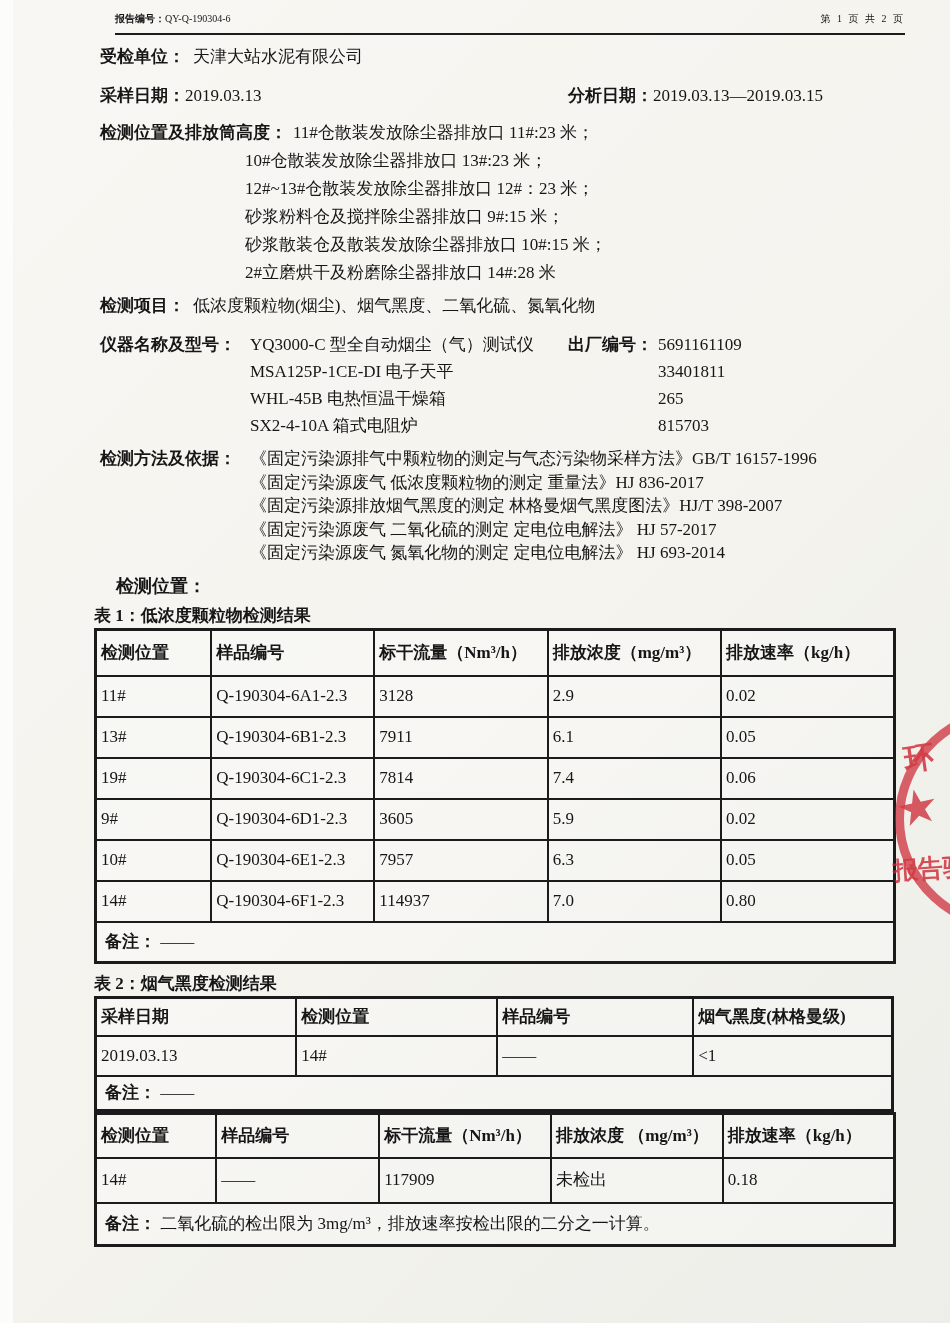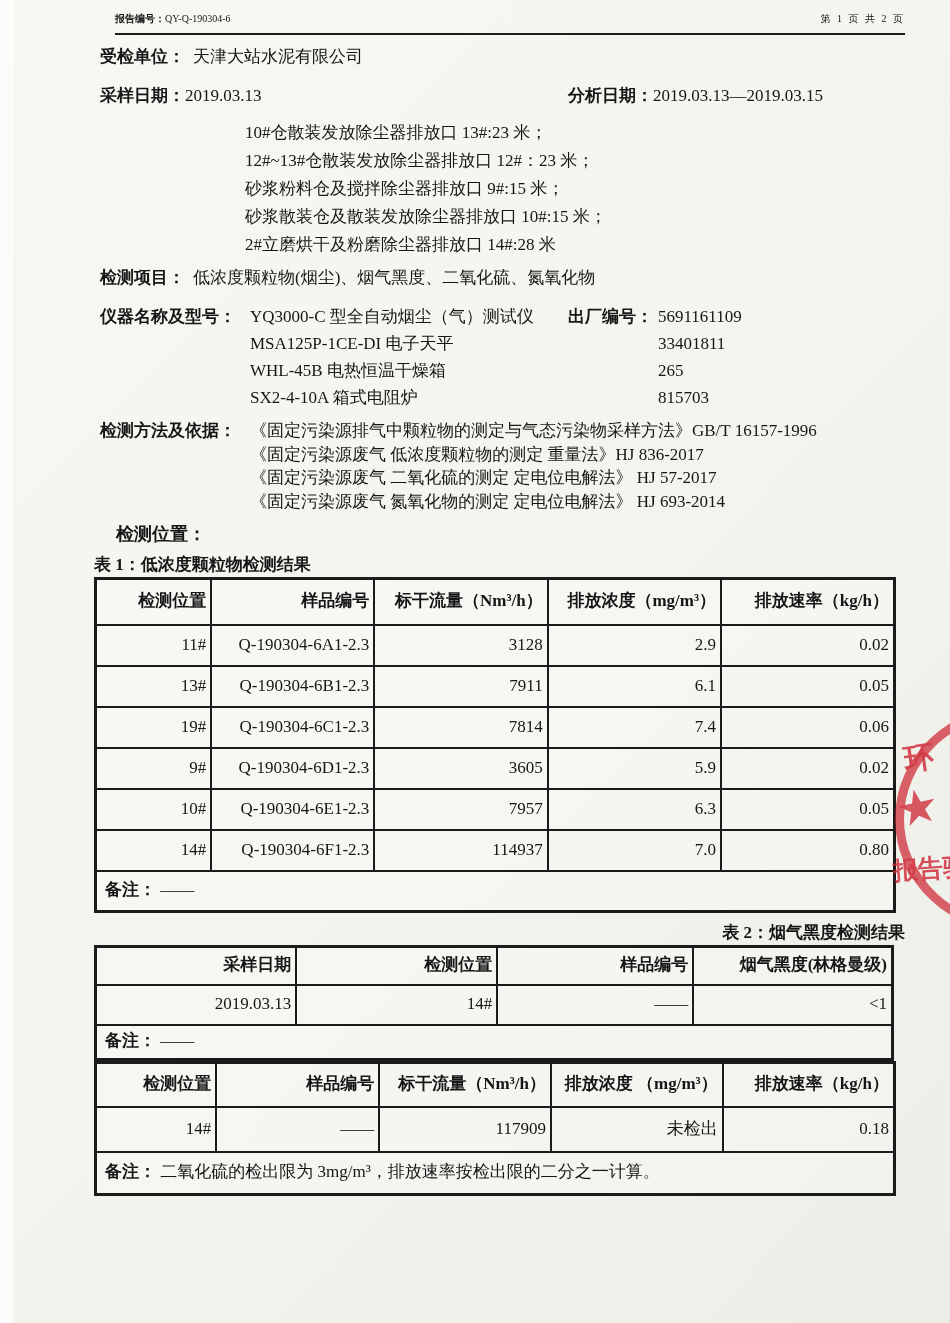--- a/index.html
+++ b/index.html
@@ -33,21 +33,21 @@
   .inst-row .iname{width:318px;flex:none;}
   .inst-row .iflabel{width:90px;flex:none;}
   .methods{margin-top:8px;display:flex;}
   .methods .mlabel{width:150px;flex:none;line-height:23.5px;}
   .methods .mlines{line-height:23.5px;white-space:nowrap;}
   .results-heading{margin-top:9px;margin-left:16px;font-size:18px;font-weight:bold;}
   .table-title{margin-top:7px;margin-left:-6px;font-size:17px;font-weight:bold;}
   
   table{border-collapse:collapse;margin-left:-6px;width:802px;
     border:3px solid #1b1b1b;table-layout:fixed;background:rgba(255,255,255,0.25);}
-  th,td{border:2px solid #1b1b1b;text-align:right;vertical-align:middle;
+  th,td{border:2px solid #1b1b1b;text-align:left;vertical-align:middle;
     font-size:17px;padding:0 4px;overflow:hidden;}
   th{font-weight:bold;}
   .t1 th{height:44px;} .t1 td{height:39px;}
   .t1 td.note,.t2 td.note,.t3 td.note{text-align:left;padding-left:8px;}
   .t1 td.note{height:38px;}
   .t2 th{height:36px;} .t2 td{height:38px;} .t2 td.note{height:32px;}
   .t3 th{height:42px;} .t3 td{height:43px;} .t3 td.note{height:40px;}
   .t2{width:800px;border-radius:11px;}
   
   .stamp{position:absolute;left:892px;top:696px;width:58px;height:240px;
@@ -82,20 +82,23 @@
   <div class="dates">
     <span>
       <span class="lbl">采样日期：</span><span class="val">2019.03.13</span>
     </span>
     <span class="analysis">
       <span class="lbl">分析日期：</span><span class="val">2019.03.13—2019.03.15</span>
     </span>
   </div>
 
   <div class="loc-block">
+    <div class="loc-line">
+      <span class="lbl">检测位置及排放筒高度：</span><span>11#仓散装发放除尘器排放口 11#:23 米；</span>
+    </div>
     <div class="loc-line cont">10#仓散装发放除尘器排放口 13#:23 米；</div>
     <div class="loc-line cont">12#~13#仓散装发放除尘器排放口 12#：23 米；</div>
     <div class="loc-line cont">砂浆粉料仓及搅拌除尘器排放口 9#:15 米；</div>
     <div class="loc-line cont">砂浆散装仓及散装发放除尘器排放口 10#:15 米；</div>
     <div class="loc-line cont">2#立磨烘干及粉磨除尘器排放口 14#:28 米</div>
   </div>
 
   <div class="row" style="margin-top:8px;">
     <span class="lbl">检测项目：</span><span class="val">低浓度颗粒物(烟尘)、烟气黑度、二氧化硫、氮氧化物</span>
   </div>
@@ -126,20 +129,21 @@
       <span class="iflabel"></span>
       <span>815703</span>
     </div>
   </div>
 
   <div class="methods">
     <span class="mlabel lbl">检测方法及依据：</span>
     <div class="mlines">
       <div>《固定污染源排气中颗粒物的测定与气态污染物采样方法》GB/T 16157-1996</div>
       <div>《固定污染源废气 低浓度颗粒物的测定 重量法》HJ 836-2017</div>
+      <div>《固定污染源排放烟气黑度的测定 林格曼烟气黑度图法》HJ/T 398-2007</div>
       <div>《固定污染源废气 二氧化硫的测定 定电位电解法》 HJ 57-2017</div>
       <div>《固定污染源废气 氮氧化物的测定 定电位电解法》 HJ 693-2014</div>
     </div>
   </div>
 
   <div class="results-heading">检测位置：</div>
 
   <div class="table-title">表 1：低浓度颗粒物检测结果</div>
   <table class="t1">
     <colgroup>
@@ -198,21 +202,21 @@
       <td>114937</td>
       <td>7.0</td>
       <td>0.80</td>
     </tr>
     <tr>
       <td class="note" colspan="5"><span class="lbl">备注：</span> <span>——</span></td>
     </tr>
   </tbody>
     </table>
 
-  <div class="table-title" style="margin-top:9px;text-align:right;">表 2：烟气黑度检测结果</div>
+  <div class="table-title" style="margin-top:9px;">表 2：烟气黑度检测结果</div>
   <table class="t2">
     <colgroup>
         <col style="width:25.2%">
         <col style="width:25.2%">
         <col style="width:24.6%">
         <col style="width:25.0%">
       </colgroup>
     <tbody>
         <tr>
       <th>采样日期</th>

